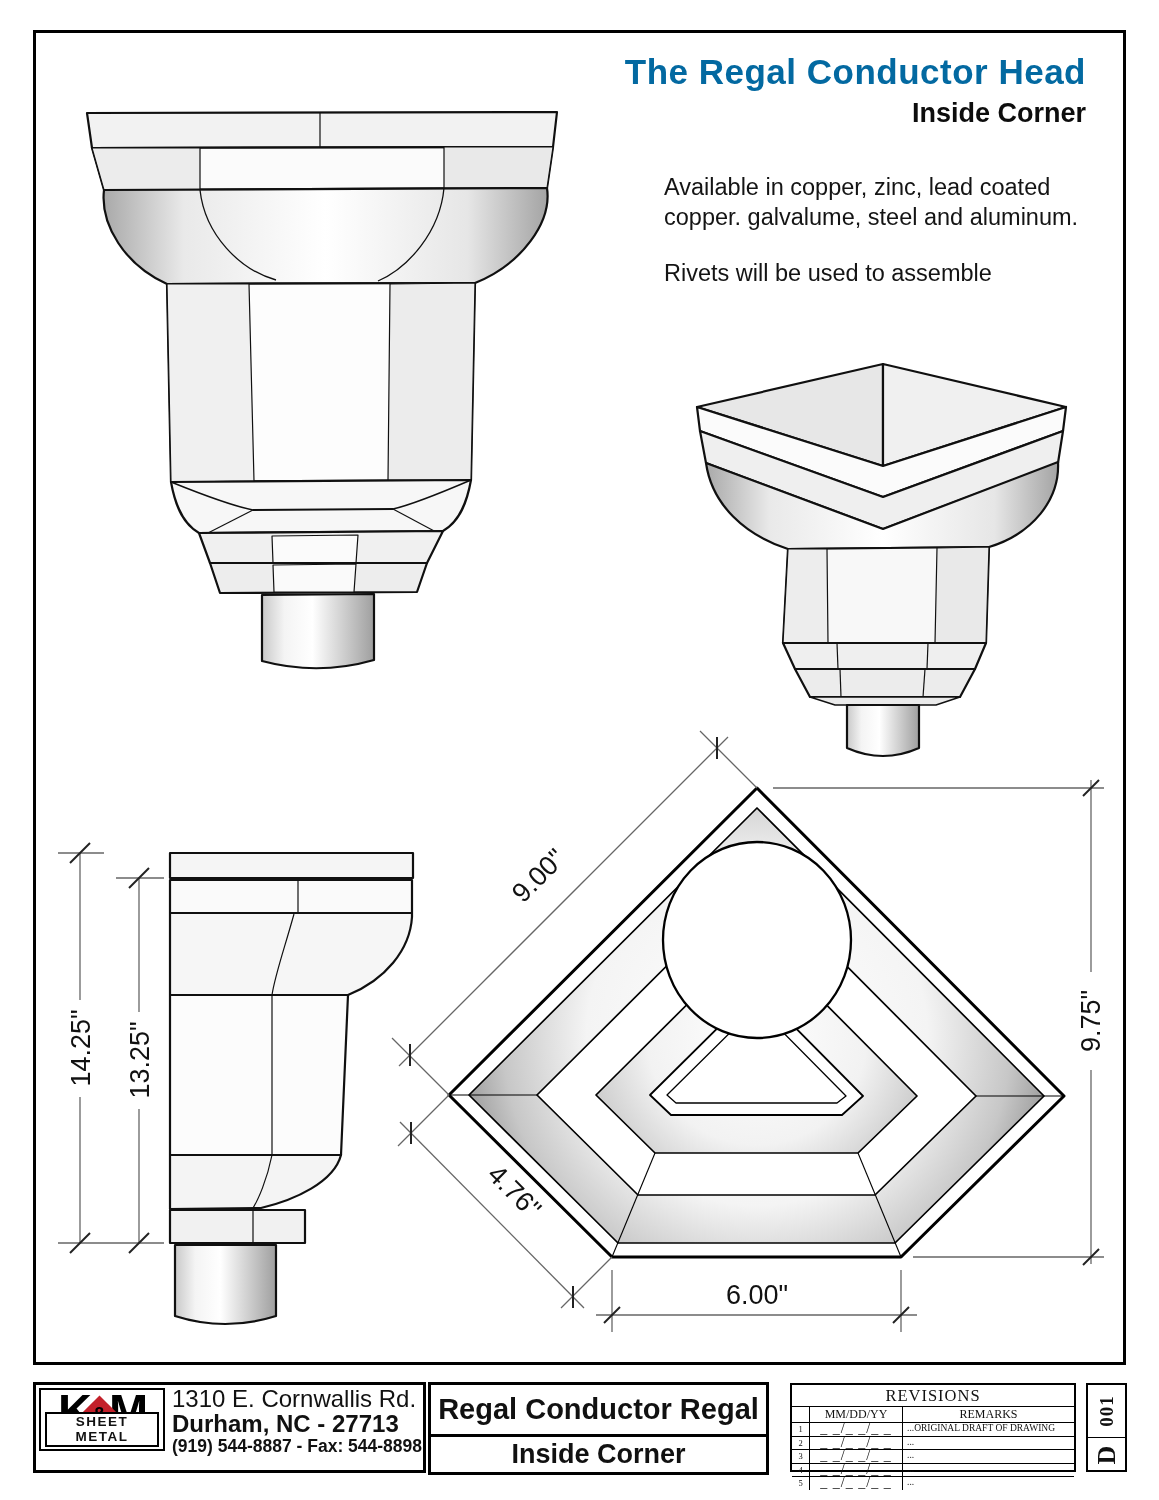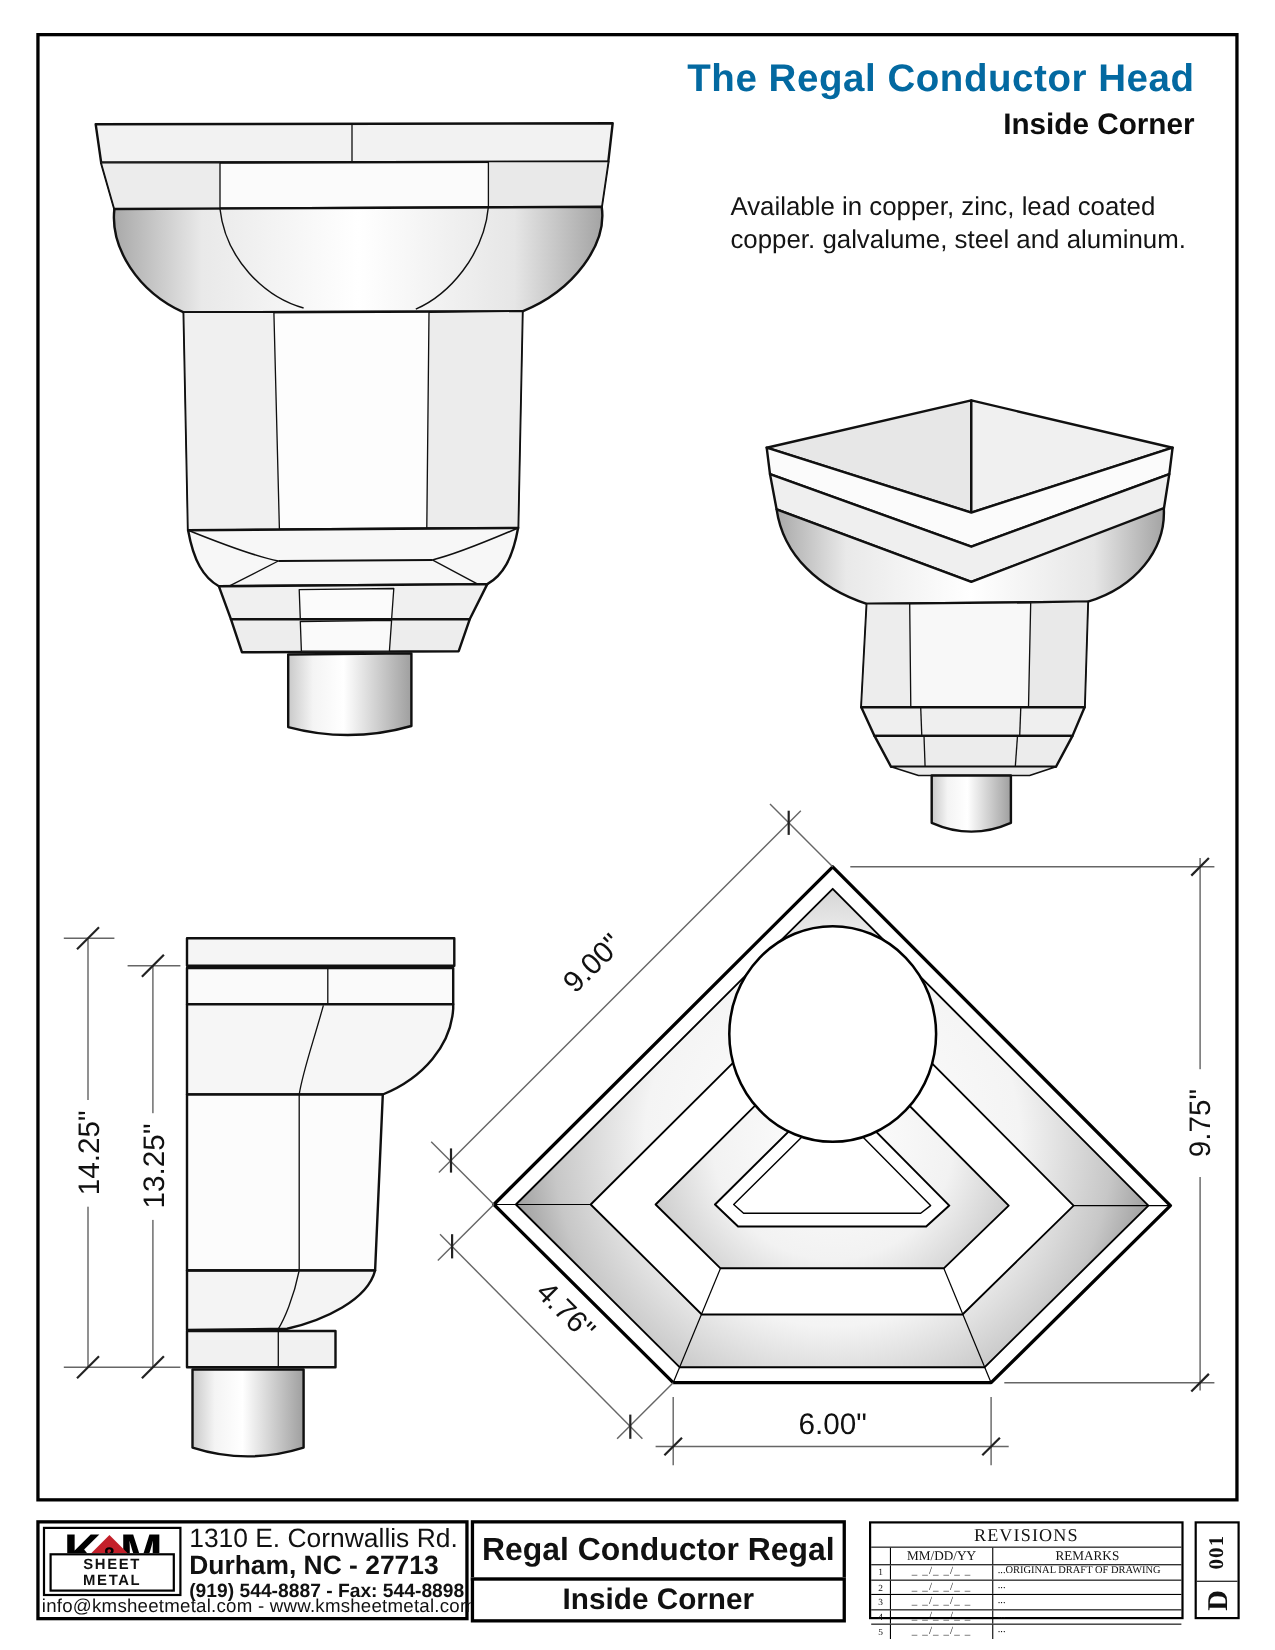--- a/index.html
+++ b/index.html
@@ -37,21 +37,21 @@
   #tb-title-bottom{left:428px;top:1434px;width:341px;height:41px;display:flex;align-items:center;justify-content:center;
                 font-size:27px;font-weight:bold;}
   
   #revisions{left:790px;top:1383px;width:286px;height:89px;border:2.5px solid #000;box-sizing:border-box;
              font-family:"Liberation Serif","DejaVu Serif",serif;}
   #rev-header{height:21px;border-bottom:1.5px solid #000;text-align:center;font-size:16.5px;letter-spacing:1px;line-height:21px;}
   .rev-cols{display:flex;height:15px;border-bottom:1px solid #000;}
   .rev-row{display:flex;height:12.5px;border-bottom:1px solid #000;}
   .rev-row:last-child{border-bottom:none;}
   .c-num{width:17px;border-right:1px solid #000;font-size:8.5px;text-align:center;line-height:12px;}
-  .c-date{width:92px;border-right:1px solid #000;font-size:10px;text-align:center;line-height:11px;letter-spacing:1px;}
+  .c-date{width:92px;border-right:1px solid #000;font-size:14px;text-align:center;line-height:11px;letter-spacing:1px;}
   .c-rem{flex:1;font-size:9.5px;line-height:11.5px;padding-left:4px;}
   .rev-cols .c-num{font-size:9px;}
   .rev-cols .c-date{font-size:12px;line-height:15px;letter-spacing:0;}
   .rev-cols .c-rem{font-size:12px;line-height:15px;text-align:center;padding-left:0;}
   
   #sheet-size-box{left:1086px;top:1383px;width:41px;height:89px;border:2.5px solid #000;box-sizing:border-box;
                   font-family:"Liberation Serif","DejaVu Serif",serif;}
   #sheet-number-cell{height:52px;border-bottom:1.5px solid #000;position:relative;}
   #sheet-letter-cell{height:33px;position:relative;}
   .rot90{position:absolute;left:50%;top:50%;transform:translate(-50%,-50%) rotate(-90deg);font-weight:bold;}
@@ -242,39 +242,39 @@
   </g>
 </svg>
 
 <div id="page-title" class="abs">The Regal Conductor Head</div>
 <div id="page-subtitle" class="abs">Inside Corner</div>
 <div id="note1" class="abs note">
   <div>Available in copper, zinc, lead coated</div>
   <div>copper. galvalume, steel and aluminum.</div>
 </div>
 <div id="note2" class="abs note">
+  <div>Rivets will be used to assemble</div>
 </div>
 
 <div id="tb-left" class="abs tb-box">
   <div id="logo-box" class="abs">
     <div id="logo-letters">
       <span class="logo-k">K</span>
       <span id="logo-diamond" style="background: rgb(195, 32, 42);">
         <span id="logo-amp">&amp;</span>
       </span>
       <span class="logo-m">M</span>
     </div>
     <div id="logo-sub">SHEET METAL</div>
   </div>
   <div id="tb-address">
     <div class="addr1">1310 E. Cornwallis Rd.</div>
     <div class="addr2">Durham, NC - 27713</div>
     <div class="addr3">(919) 544-8887 - Fax: 544-8898</div>
   </div>
-  <div id="tb-contact">info@kmsheetmetal.com - www.kmsheetmetal.com</div>
 </div>
 
 <div id="tb-title-top" class="abs tb-box">Regal Conductor Regal</div>
 <div id="tb-title-bottom" class="abs tb-box">Inside Corner</div>
 
 <div id="revisions" class="abs">
   <div id="rev-header">REVISIONS</div>
   <div class="rev-cols">
     <div class="c-num"></div>
     <div class="c-date">MM/DD/YY</div>

